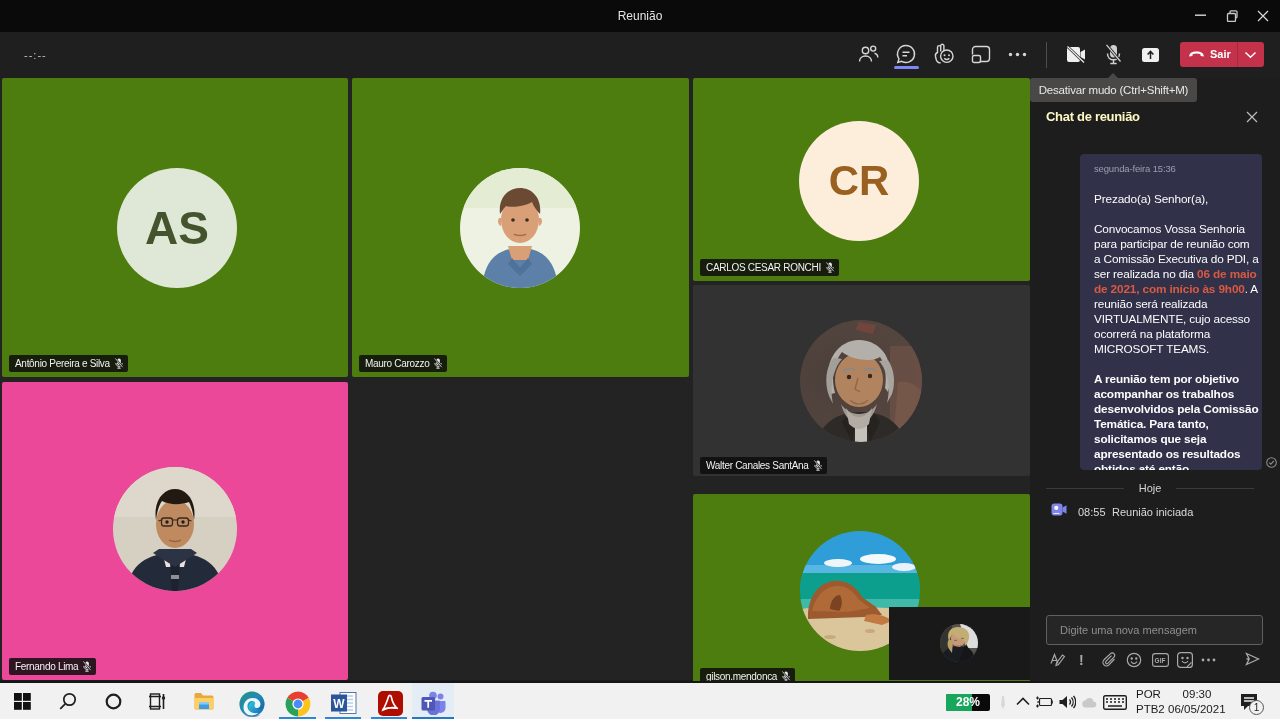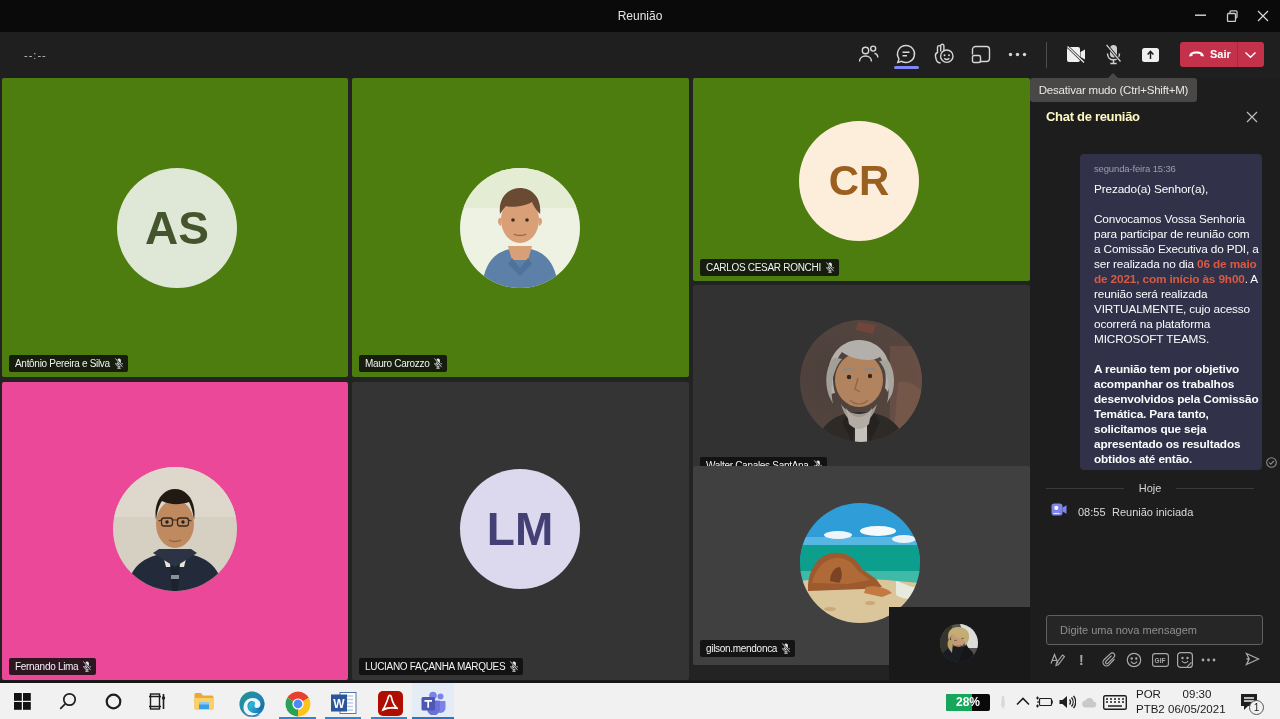--- a/index.html
+++ b/index.html
@@ -198,21 +198,21 @@
       </g>
     </svg>
     <div class="nlabel" style="bottom:2px">Walter Canales SantAna <svg width="10" height="11" viewBox="0 0 19 21">
           <rect x="6" y="1" width="7" height="12.5" rx="3.5" fill="#e8e8e8"></rect>
           <path d="M3.5 9.5 c0 4 2.6 6.3 6 6.3 s6-2.3 6-6.3 M9.5 16 v3 M6.3 19.5 h6.4" fill="none" stroke="#e8e8e8" stroke-width="1.8"></path>
           <path d="M2.5 0.8 L16.5 17.5" stroke="#101010" stroke-width="3.4"></path>
           <path d="M2.5 0.8 L16.5 17.5" stroke="#e8e8e8" stroke-width="1.6"></path>
         </svg></div>
   </div>
 
-  <div class="tile" style="left:693px;top:388px;width:337px;height:199px;background:#404040">
+  <div class="tile" style="left:693px;top:416px;width:337px;height:199px;background:#4d7c0f">
     <svg class="abs" style="left:107px;top:37px" width="120" height="120" viewBox="0 0 120 120">
       <defs>
           <clipPath id="cgil">
             <circle cx="60" cy="60" r="60"></circle>
           </clipPath>
         </defs>
       <g clip-path="url(#cgil)">
         <rect width="120" height="58" fill="#2f9ed8"></rect>
         <rect y="34" width="120" height="8" fill="#58b6e2"></rect>
         <ellipse cx="38" cy="32" rx="14" ry="4" fill="#eef6fa"></ellipse>
@@ -264,29 +264,20 @@
       </g>
     </svg>
     <div class="nlabel">Fernando Lima <svg width="10" height="11" viewBox="0 0 19 21">
           <rect x="6" y="1" width="7" height="12.5" rx="3.5" fill="#e8e8e8"></rect>
           <path d="M3.5 9.5 c0 4 2.6 6.3 6 6.3 s6-2.3 6-6.3 M9.5 16 v3 M6.3 19.5 h6.4" fill="none" stroke="#e8e8e8" stroke-width="1.8"></path>
           <path d="M2.5 0.8 L16.5 17.5" stroke="#101010" stroke-width="3.4"></path>
           <path d="M2.5 0.8 L16.5 17.5" stroke="#e8e8e8" stroke-width="1.6"></path>
         </svg></div>
   </div>
 
-  <div class="tile" style="left:352px;top:304px;width:337px;height:298px;background:#343434">
-    <div class="avatar" style="left:108px;top:87px;width:120px;height:120px;background:#dcd8ed;color:#443f75;font-size:46px">LM</div>
-    <div class="nlabel">LUCIANO FAÇANHA MARQUES <svg width="10" height="11" viewBox="0 0 19 21">
-          <rect x="6" y="1" width="7" height="12.5" rx="3.5" fill="#e8e8e8"></rect>
-          <path d="M3.5 9.5 c0 4 2.6 6.3 6 6.3 s6-2.3 6-6.3 M9.5 16 v3 M6.3 19.5 h6.4" fill="none" stroke="#e8e8e8" stroke-width="1.8"></path>
-          <path d="M2.5 0.8 L16.5 17.5" stroke="#101010" stroke-width="3.4"></path>
-          <path d="M2.5 0.8 L16.5 17.5" stroke="#e8e8e8" stroke-width="1.6"></path>
-        </svg></div>
-  </div>
 
   <div class="abs" style="left:889px;top:529px;width:141px;height:73px;background:#191919">
     <svg class="abs" style="left:51px;top:17px" width="38" height="38" viewBox="0 0 38 38">
       <defs>
           <clipPath id="cself">
             <circle cx="19" cy="19" r="19"></circle>
           </clipPath>
         </defs>
       <g clip-path="url(#cself)">
         <rect width="38" height="38" fill="#55534e"></rect>
@@ -309,21 +300,21 @@
   <div class="abs" style="left:0;top:0;width:167px;height:24px;background:#4a4846;border-radius:3px;color:#e9e7e4;font-size:11.5px;letter-spacing:-0.2px;line-height:24px;text-align:center;white-space:nowrap;overflow:hidden">Desativar mudo (Ctrl+Shift+M)</div>
   <div class="abs" style="left:77px;top:-5px;width:0;height:0;border-left:6px solid transparent;border-right:6px solid transparent;border-bottom:6px solid #4a4846"></div>
 
   <div class="abs" style="left:16px;top:31px;font-size:13px;letter-spacing:-0.3px;font-weight:bold;color:#fef9c3">Chat de reunião</div>
 
   <svg class="abs" style="left:216px;top:33px" width="12" height="12" stroke="#bdbdbd" stroke-width="1.2">
       <path d="M1 1 L11 11 M11 1 L1 11"></path>
     </svg>
 
   <div class="abs" style="left:50px;top:76px;width:182px;height:316px;background:#31314a;border-radius:4px;padding:8px 0 10px 14px;color:#fdfdfd;font-size:11.8px;letter-spacing:-0.15px;line-height:15px;white-space:nowrap;overflow:hidden">
-    <div style="font-size:9.5px;color:#9d9dae;line-height:14px;margin-bottom:6px">segunda-feira 15:36</div>
+    <div style="font-size:9.5px;color:#9d9dae;line-height:14px;margin-bottom:16px">segunda-feira 15:36</div>
     <div>Prezado(a) Senhor(a),<br>
     &nbsp;<br>
     Convocamos Vossa Senhoria<br>
     para participar de reunião com<br>
     a Comissão Executiva do PDI, a<br>
     ser realizada no dia <span style="color:#da5a41;font-weight:bold">06 de maio</span><br>
     <span style="color:#da5a41;font-weight:bold">de 2021, com início às 9h00</span>. A<br>
     reunião será realizada<br>
     VIRTUALMENTE, cujo acesso<br>
     ocorrerá na plataforma<br>

